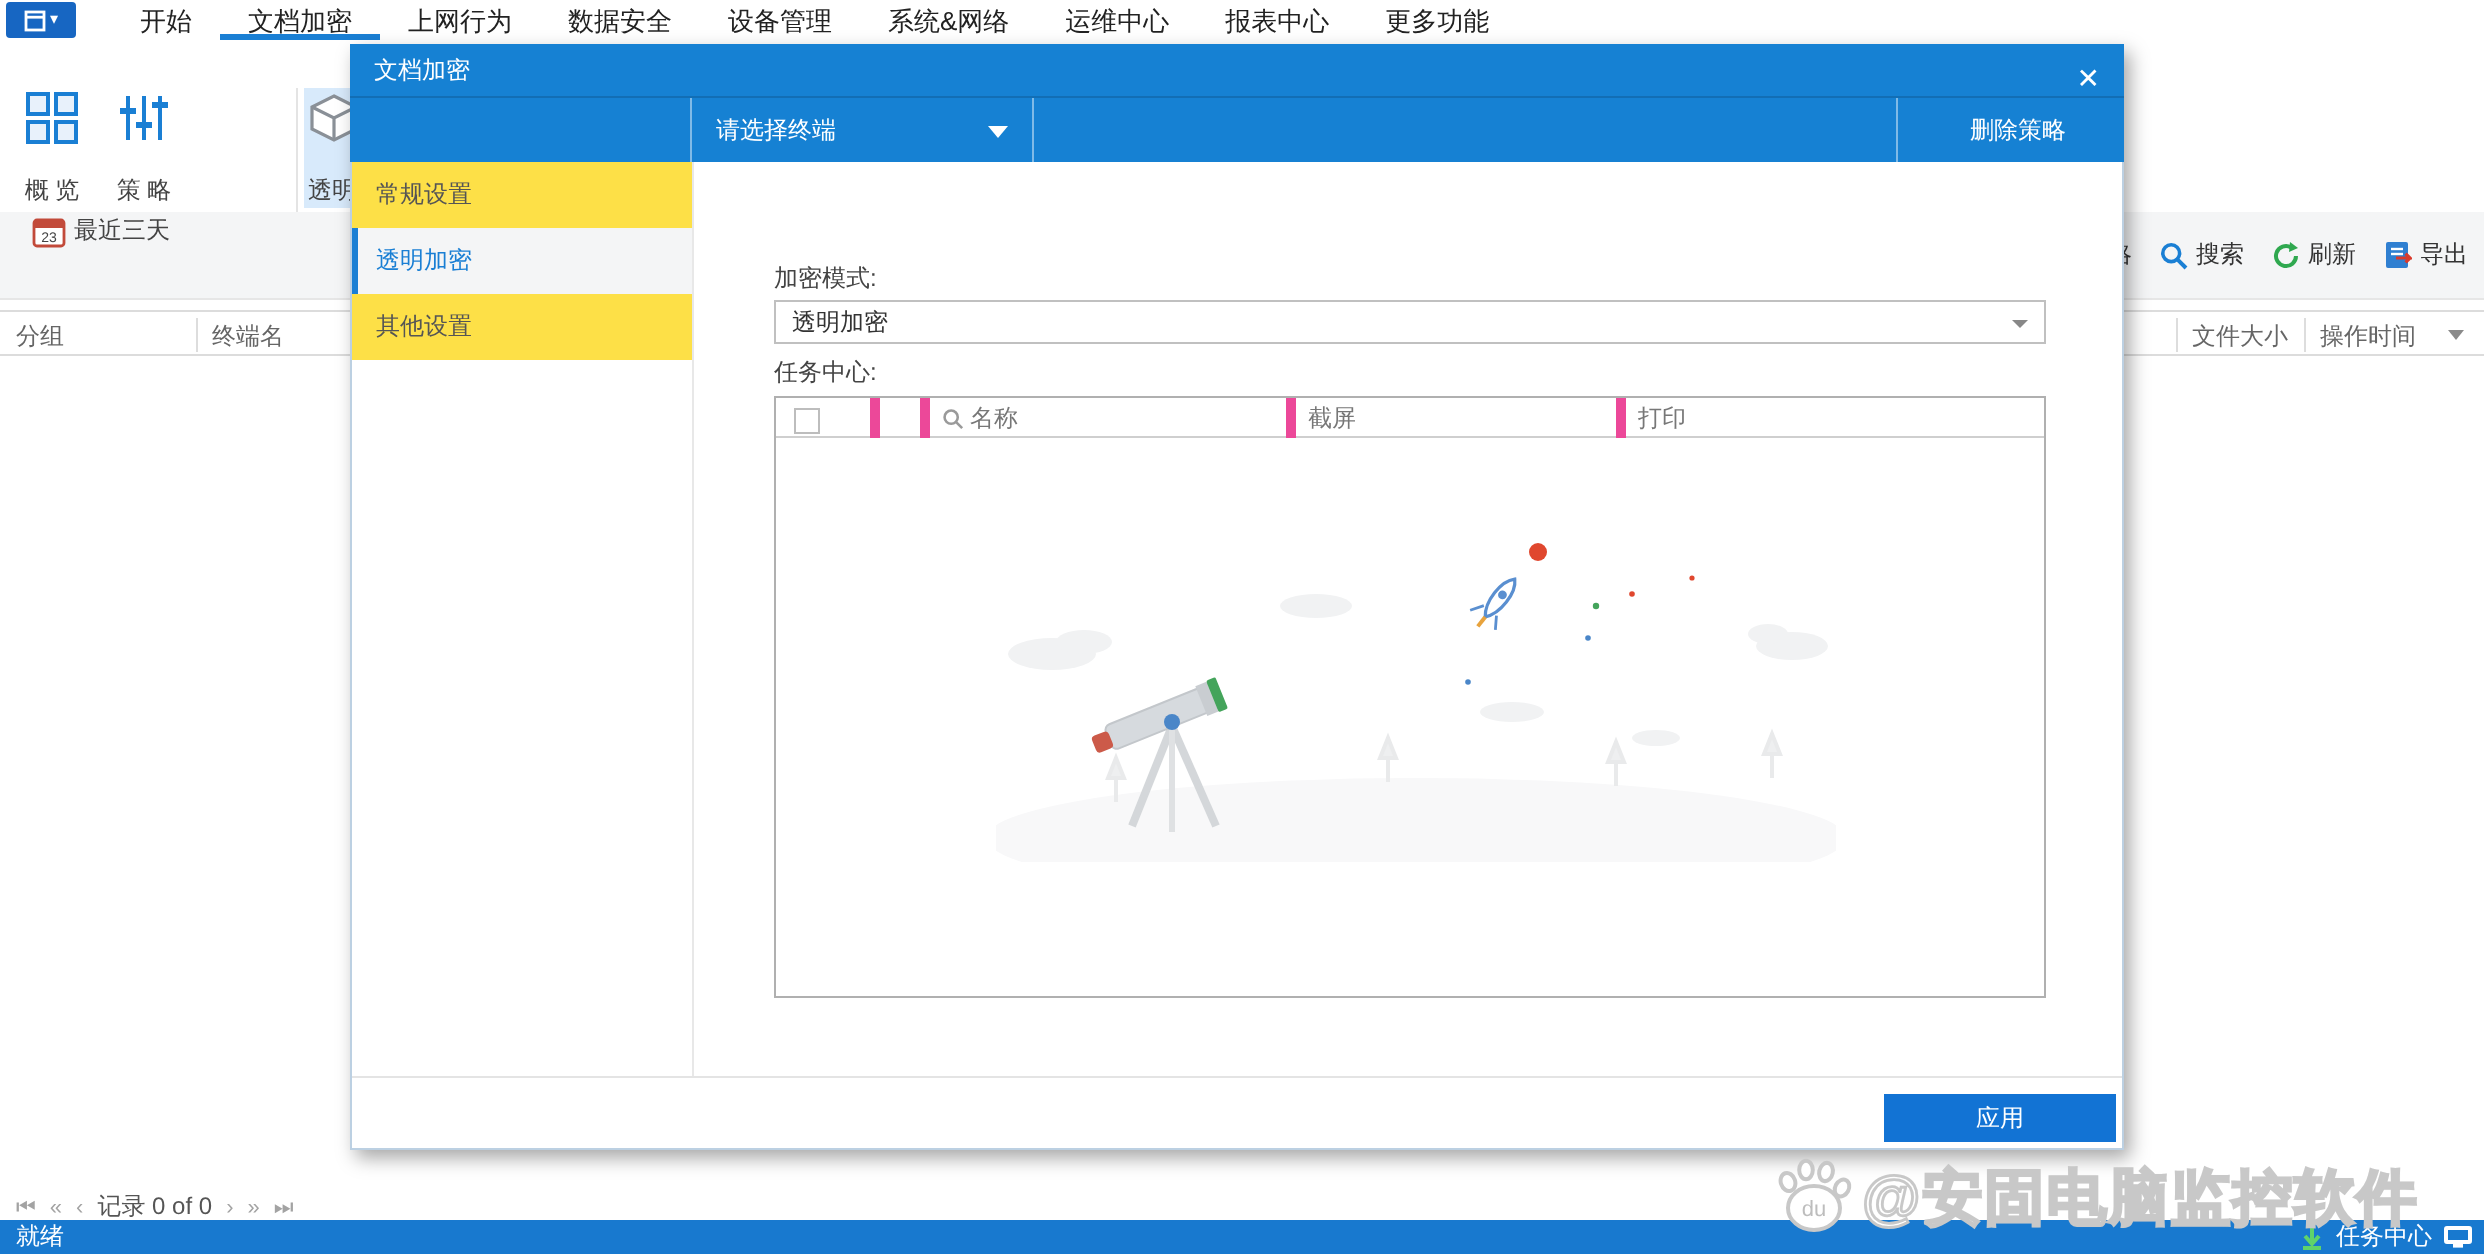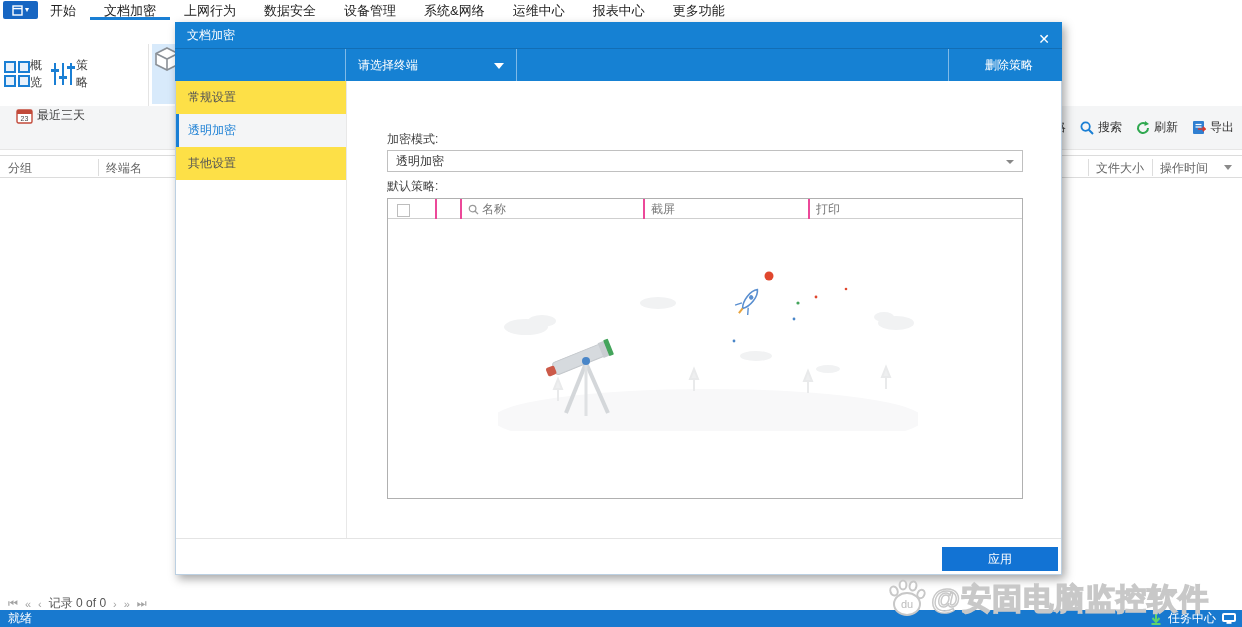--- a/index.html
+++ b/index.html
@@ -3,28 +3,28 @@
 <meta charset="utf-8">
 <style>
   *{box-sizing:border-box;margin:0;padding:0;}
   html,body{width:1242px;height:627px;overflow:hidden;}
   body{position:relative;background:#fff;font-family:"Liberation Sans","DejaVu Sans",sans-serif;color:#333;font-size:12px;}
 
   
   .menubar{position:absolute;left:0;top:0;width:1242px;height:20px;background:#fff;}
   .app-btn{position:absolute;left:3px;top:1px;width:35px;height:18px;background:#1766c2;border-radius:2px;display:flex;align-items:center;justify-content:center;gap:2px;color:#fff;}
   .app-btn .arrow{font-size:8px;line-height:8px;}
-  .menu-tabs{position:absolute;left:36px;top:0;height:20px;display:flex;justify-content:flex-end;}
+  .menu-tabs{position:absolute;left:56px;top:0;height:20px;display:flex;justify-content:flex-end;}
   .tab{padding:2px 14px 0 14px;height:20px;font-size:13px;color:#222;white-space:nowrap;}
   .tab.active{border-bottom:3px solid #1a7fd4;}
 
   
   .ribbon{position:absolute;left:0;top:20px;width:1242px;height:86px;background:#fff;}
   .ribbon-bottom{position:absolute;left:0;top:105px;width:1242px;height:1px;background:#e0e0e0;}
-  .rtile{position:absolute;top:24px;height:60px;display:flex;flex-direction:row;align-items:center;justify-content:space-between;color:#444;font-size:12px;}
+  .rtile{position:absolute;top:24px;height:60px;display:flex;flex-direction:column;align-items:center;justify-content:space-between;color:#444;font-size:12px;}
   .rtile .ico{height:30px;display:flex;align-items:center;justify-content:center;}
   .rgroup-label{position:absolute;left:0;top:88px;width:148px;text-align:center;color:#777;font-size:12px;}
   .rgroup-sep{position:absolute;left:148px;top:24px;width:1px;height:74px;background:#e4e4e4;}
   .tile-active{background:#d8eafb;}
 
   
   .filterbar{position:absolute;left:0;top:106px;width:1242px;height:44px;background:#f4f5f6;border-bottom:1px solid #e6e6e6;}
   .datefilter{position:absolute;left:16px;top:1px;display:flex;align-items:center;gap:4px;color:#444;}
   .fb-actions{position:absolute;right:8px;top:13px;display:flex;align-items:center;gap:14px;color:#333;}
   .fb-item{display:flex;align-items:center;gap:4px;white-space:nowrap;}
@@ -56,21 +56,21 @@
   .side-item{height:33px;line-height:33px;padding-left:12px;color:#555;background:#fde047;}
   .side-item.active{background:#f4f5f6;color:#1a7fd4;border-left:3px solid #1a7fd4;padding-left:9px;}
   .side-vsep{position:absolute;left:170px;top:58px;width:1px;height:457px;background:#e8e8e8;}
 
   .dlg-label{position:absolute;left:211px;color:#444;}
   .dlg-select{position:absolute;left:211px;top:127px;width:636px;height:22px;border:1px solid #c0c0c0;line-height:20px;padding-left:8px;color:#333;background:#fff;}
   .sel-arrow{position:absolute;right:8px;top:9px;width:0;height:0;border-left:4px solid transparent;border-right:4px solid transparent;border-top:4px solid #888;}
 
   .sw-table{position:absolute;left:211px;top:175px;width:636px;height:301px;border:1px solid #b0b0b0;background:#fff;}
   .sw-thead{position:absolute;left:0;top:0;width:100%;height:20px;border-bottom:1px solid #cfcfcf;color:#777;}
-  .sw-col{position:absolute;top:0;height:20px;line-height:20px;border-left:2px solid #ec4899;padding-left:6px;display:flex;align-items:center;gap:3px;}
+  .sw-col{position:absolute;top:0;height:20px;line-height:20px;border-left:5px solid #ec4899;padding-left:6px;display:flex;align-items:center;gap:3px;}
   .sw-col.first{border-left:none;}
   .cbx{width:13px;height:13px;border:1px solid #bdbdbd;background:#fff;margin-left:9px;margin-top:3px;}
   .illu{position:absolute;left:110px;top:62px;}
 
   .dlg-footsep{position:absolute;left:0;top:515px;width:885px;height:1px;background:#e4e4e4;}
   .apply-btn{position:absolute;left:766px;top:524px;width:116px;height:24px;background:#1273d4;color:#fff;text-align:center;line-height:24px;cursor:pointer;}
 
   
   .watermark{position:absolute;left:886px;top:578px;display:flex;align-items:center;gap:3px;z-index:60;pointer-events:none;}
   .wm-text{font-size:30px;font-weight:bold;letter-spacing:1px;color:#fff;-webkit-text-stroke:1.4px #c8c8c8;text-shadow:0 0 1px #cfcfcf;white-space:nowrap;}
@@ -241,21 +241,21 @@
     <div class="side-item active">透明加密</div>
     <div class="side-item">其他设置</div>
   </div>
   <div class="side-vsep"></div>
 
   <div class="dlg-label" style="top:108px;">加密模式:</div>
   <div class="dlg-select">
     <span>透明加密</span>
     <span class="sel-arrow"></span>
   </div>
-  <div class="dlg-label" style="top:155px;">默认策略:</div>
+  <div class="dlg-label" style="top:155px;">任务中心:</div>
 
   <div class="sw-table">
     <div class="sw-thead">
       <div class="sw-col first" style="left:0;width:47px;padding-left:0;">
         <span class="cbx"></span>
       </div>
       <div class="sw-col" style="left:47px;width:25px;"></div>
       <div class="sw-col" style="left:72px;width:183px;">
         <svg width="11" height="11" viewBox="0 0 12 12">
           <circle cx="5" cy="5" r="3.6" fill="none" stroke="#9a9a9a" stroke-width="1.4"></circle>

